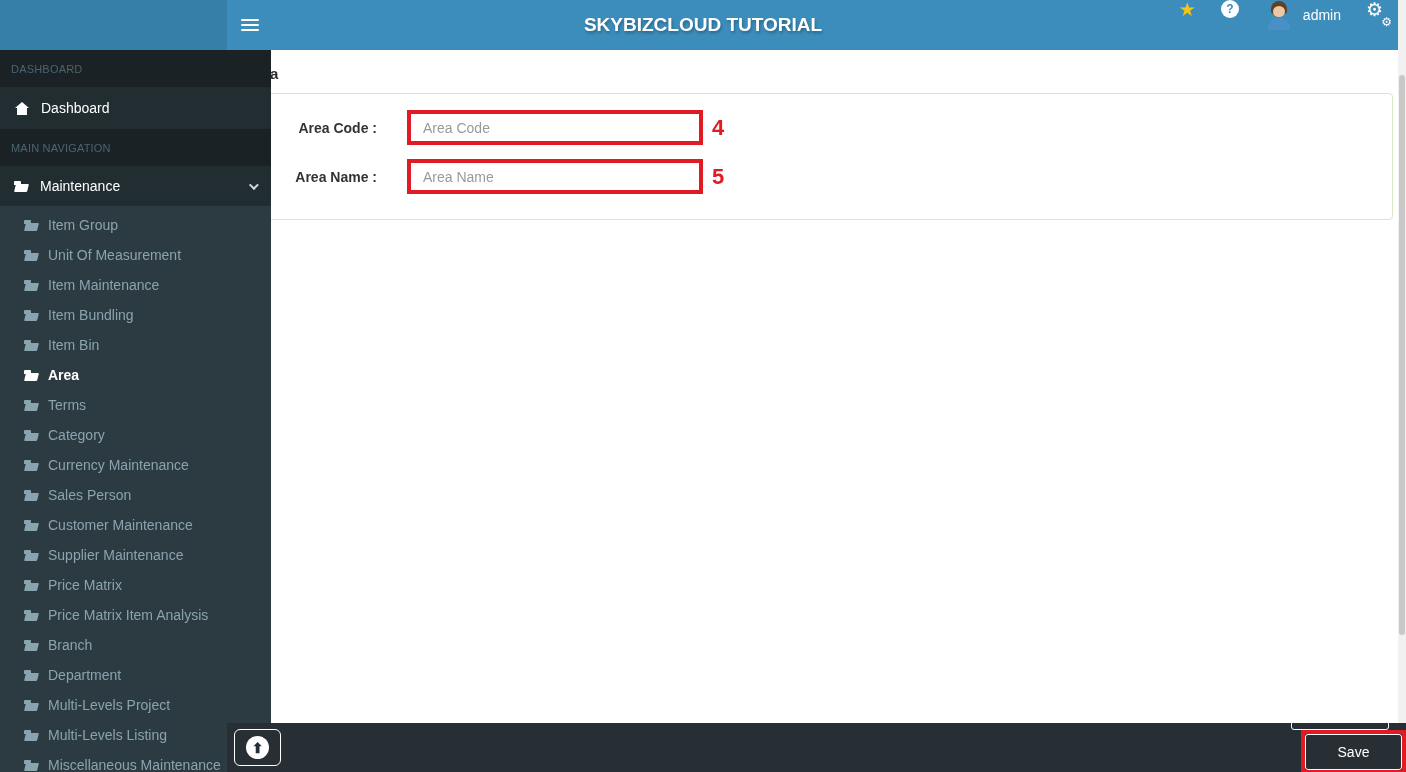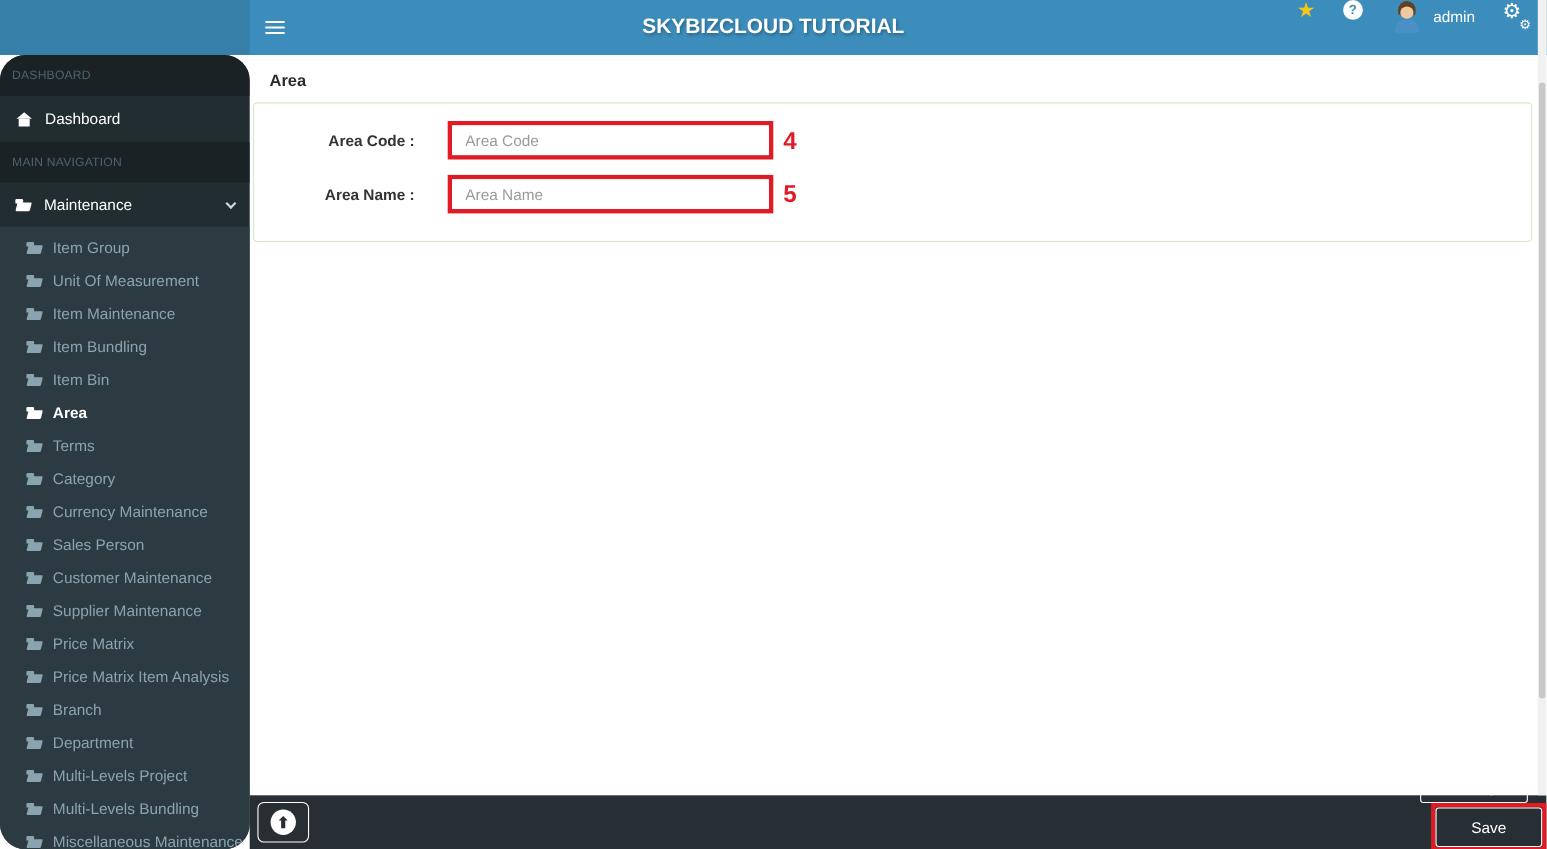--- a/index.html
+++ b/index.html
@@ -34,21 +34,21 @@
   .avatar { position:relative; width:30px; height:30px; overflow:hidden; }
   .avatar .hair { position:absolute; left:7px; top:1px; width:16px; height:13px; background:#5f4126; border-radius:8px 8px 3px 3px; }
   .avatar .face { position:absolute; left:9px; top:6px; width:12px; height:11px; background:#efc8a2; border-radius:50%; }
   .avatar .body { position:absolute; left:4px; bottom:0; width:22px; height:12px; background:#4a90c6; border-radius:10px 10px 3px 3px; }
   .username { color:#fff; font-size:14px; }
   .cogs-icon { position:relative; color:#fff; width:26px; height:26px; cursor:pointer; }
   .cogs-icon::before { content:"\2699"; position:absolute; left:0; top:-2px; font-size:19px; }
   .cogs-icon::after  { content:"\2699"; position:absolute; right:0; bottom:-3px; font-size:12px; }
 
   
-  .sidebar { position:absolute; top:50px; left:0; width:227px; bottom:0; background:#222d32; overflow:hidden; z-index:5;border-radius:23px; }
+  .sidebar { position:absolute; top:50px; left:0; width:271px; bottom:0; background:#222d32; overflow:hidden; z-index:5; }
   .side-header { background:#1a2226; color:#4b646f; font-size:11px; padding:13px 15px 12px 11px; letter-spacing:0.2px; }
   .side-link { display:flex; align-items:center; gap:11px; color:#ffffff; font-size:14px; padding:13px 15px 13px 14px; cursor:pointer; text-decoration:none; }
   .side-link.maintenance { padding:12px 15px 12px 14px; }
 
   .home-icon { position:relative; width:16px; height:13px; flex:0 0 16px; }
   .home-icon::before { content:""; position:absolute; left:1px; top:0;
     border-left:7px solid transparent; border-right:7px solid transparent; border-bottom:6px solid currentColor; }
   .home-icon::after { content:""; position:absolute; left:3px; top:6px; width:10px; height:7px; background:currentColor; }
 
   .folder-icon { position:relative; width:15px; height:11px; flex:0 0 15px; }
@@ -195,21 +195,21 @@
     <a class="tree-link">
         <span class="folder-icon"></span>
         <span>Department</span>
       </a>
     <a class="tree-link">
         <span class="folder-icon"></span>
         <span>Multi-Levels Project</span>
       </a>
     <a class="tree-link">
         <span class="folder-icon"></span>
-        <span>Multi-Levels Bundling</span>
+        <span>Multi-Levels Listing</span>
       </a>
     <a class="tree-link">
         <span class="folder-icon"></span>
         <span>Miscellaneous Maintenance</span>
       </a>
   </div>
 </div>
 
 <div class="content">
   <div class="page-title">Area</div>

